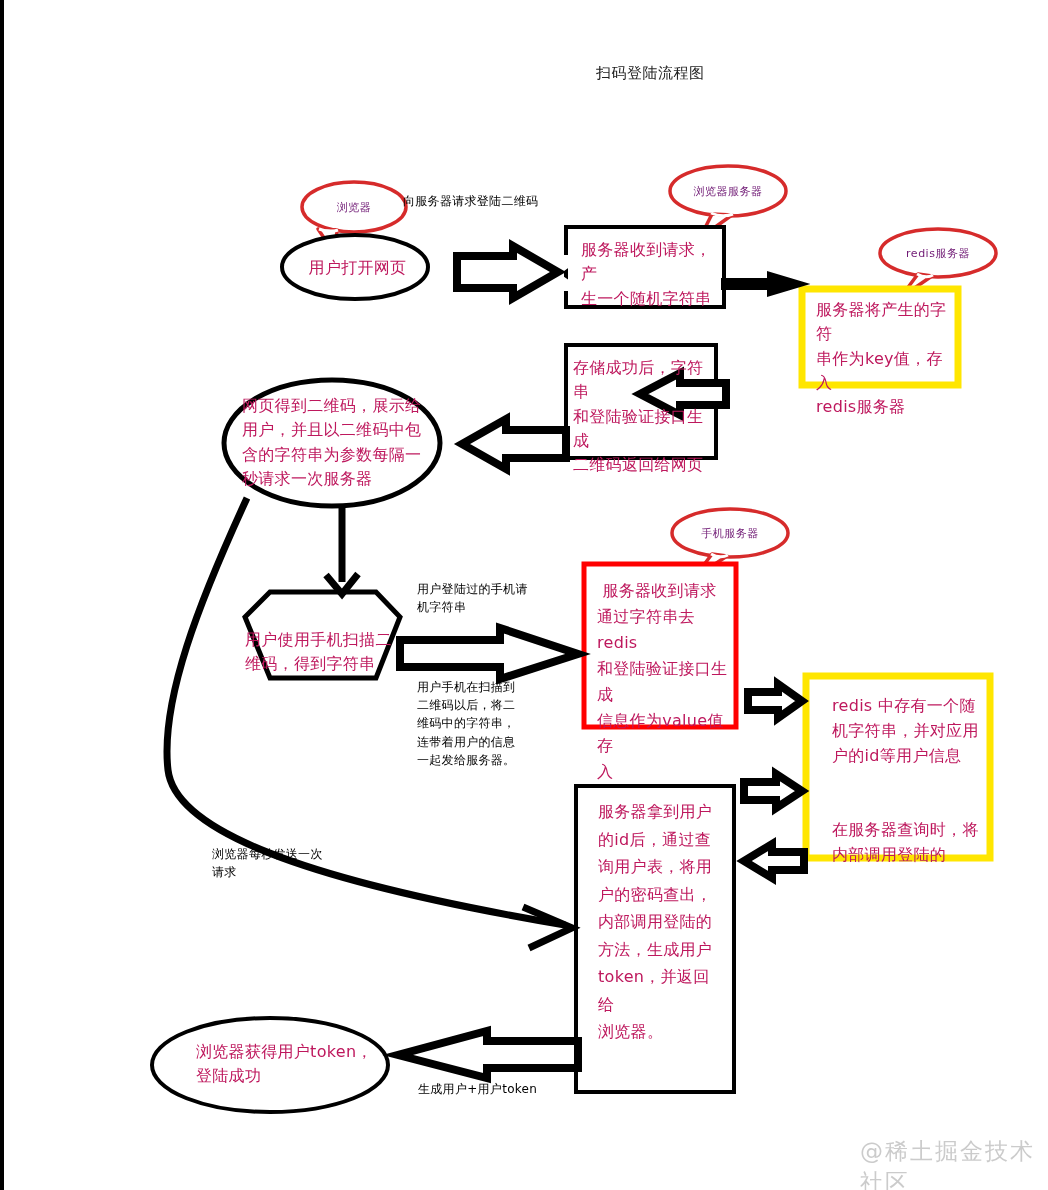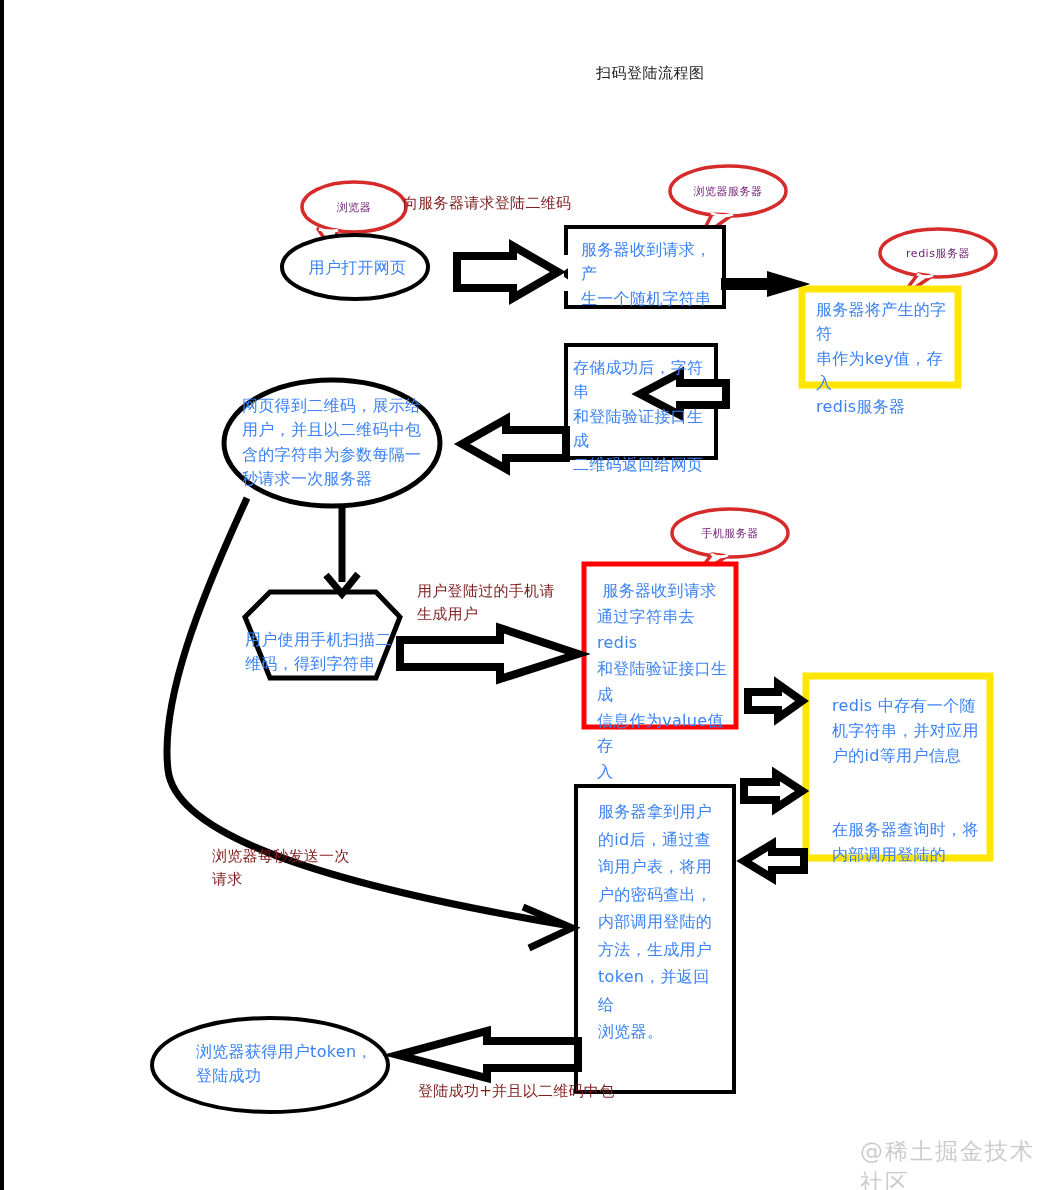--- a/index.html
+++ b/index.html
@@ -49,26 +49,26 @@
   }
   .callout-label {
     color: #701a75;
     font-size: 11px;
     text-align: center;
     width: 100%;
     letter-spacing: 0.5px;
   }
   .node-text {
     font-size: 16px;
-    color: #3b82f6;
+    color: #be185d;
     letter-spacing: 0.3px;
   }
   .edge-label {
-    font-size: 15px;
-    color: #7f1d1d;
+    font-size: 12px;
+    color: #000000;
     letter-spacing: 0.3px;
   }
   .callout-wrap {
     position: absolute;
     display: flex;
     align-items: center;
     justify-content: center;
   }
   .watermark {
     position: absolute;
@@ -219,23 +219,28 @@
 方法，生成用户
 token，并返回给
 浏览器。</div>
 
   <div class="txt node-text" style="left:196px; top:1040px; width:190px;">浏览器获得用户token，
 登陆成功</div>
 
   <div class="txt edge-label" style="left:403px; top:192px; width:240px;">向服务器请求登陆二维码</div>
 
   <div class="txt edge-label" style="left:417px; top:580px; width:170px;">用户登陆过的手机请
-生成用户</div>
-
+机字符串</div>
+
+  <div class="txt edge-label" style="left:417px; top:678px; width:160px;">用户手机在扫描到
+二维码以后，将二
+维码中的字符串，
+连带着用户的信息
+一起发给服务器。</div>
 
   <div class="txt edge-label" style="left:212px; top:845px; width:200px;">浏览器每秒发送一次
 请求</div>
 
-  <div class="txt edge-label" style="left:418px; top:1080px; width:230px;">登陆成功+并且以二维码中包</div>
+  <div class="txt edge-label" style="left:418px; top:1080px; width:230px;">生成用户+用户token</div>
 
   <div class="watermark" style="left:860px; top:1136px;">@稀土掘金技术社区</div>
 
 </div>
 
 </body></html>

